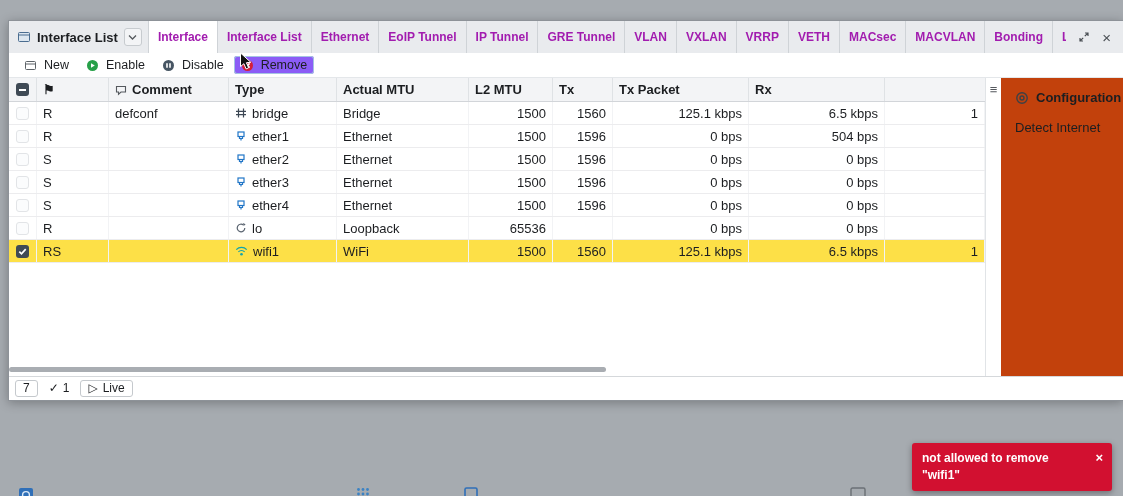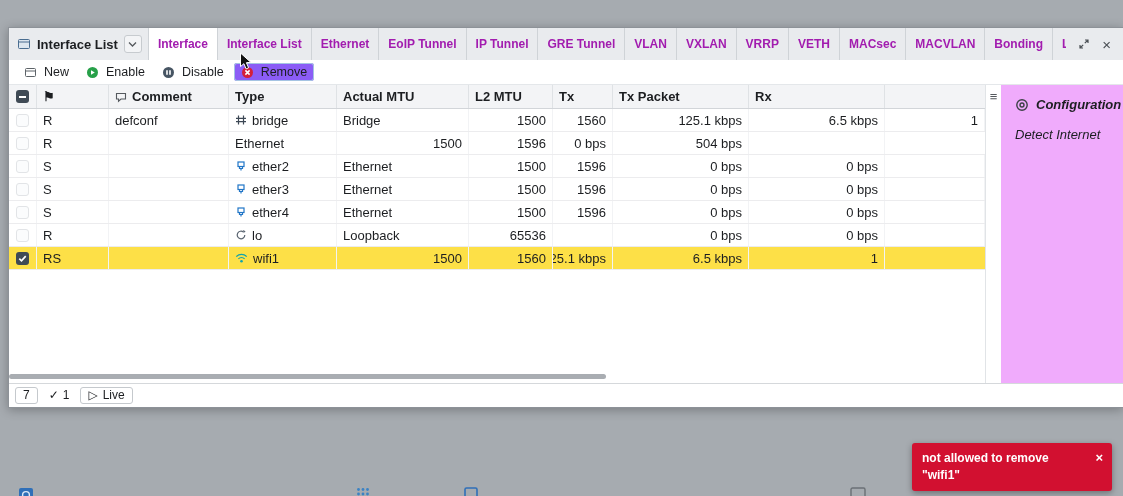--- a/index.html
+++ b/index.html
@@ -4,21 +4,21 @@
 <style>
   * { box-sizing: border-box; margin: 0; padding: 0; }
   html,body { width:1123px; height:496px; }
   .screen {
     position: relative; width: 1123px; height: 496px;
     background: #a6abb0; overflow: hidden;
     font-family: "Liberation Sans", sans-serif; font-size: 13px; color: #1c1e21;
   }
   
   .window {
-    position: absolute; left: 8px; top: 27px; width: 1115px; height: 381px;
+    position: absolute; left: 8px; top: 20px; width: 1115px; height: 381px;
     background: #fff; border: 1px solid #8d9298; border-right: none;
     box-shadow: 0 2px 10px rgba(0,0,0,.28);
   }
   
   .titlebar { height: 32px; background: #e9ebee; display: flex; align-items: stretch; }
   .title-group { display:flex; align-items:center; gap:6px; padding:0 6px 0 8px; flex:0 0 auto; }
   .win-title { font-weight: bold; white-space: nowrap; }
   .dd-btn { width:18px; height:18px; border:1px solid #c7cbcf; border-radius:3px; background:#f3f4f6;
             display:flex; align-items:center; justify-content:center; }
   .tabs { display:flex; align-items:stretch; flex:1 1 auto; overflow:hidden; }
@@ -50,21 +50,21 @@
   .namec { gap:5px; }
   .cbcell { justify-content:center; padding:0; }
   .ubox { width:13px; height:13px; border:1px solid #e2e4e7; background:#fbfcfd; border-radius:3px; }
   .cbox { width:13px; height:13px; background:#3f4a55; border-radius:3px;
           display:flex; align-items:center; justify-content:center; }
   .cbox .dash { width:7px; height:2px; background:#fff; }
   .sort { margin-left:auto; font-weight:bold; color:#3a3f45; }
   .vstrip { position:absolute; left:976px; top:0; bottom:0; width:16px;
             border-left:1px solid #e1e4e7; background:#fff; text-align:center; }
   .colmenu { display:block; margin-top:4px; color:#55595e; font-size:13px; }
-  .panel { position:absolute; left:992px; top:0; right:0; bottom:0; background:#f0abfc; padding:12px 0 0 14px;font-style:italic; }
+  .panel { position:absolute; left:992px; top:0; right:0; bottom:0; background:#c2410c; padding:12px 0 0 14px; }
   .panel-title { display:flex; align-items:center; gap:7px; font-weight:bold; }
   .panel-item { margin-top:15px; }
   .hscroll { position:absolute; left:0; bottom:4px; width:597px; height:5px;
              background:#a9adb2; border-radius:3px; }
   
   .statusbar { height:23px; border-top:1px solid #d5d8db; background:#fff;
                display:flex; align-items:center; gap:11px; padding:0 6px; font-size:12px; }
   .badge { border:1px solid #c5c9cd; border-radius:3px; padding:0 7px; height:17px;
            display:flex; align-items:center; gap:5px; }
   .plain-count { display:flex; align-items:center; gap:4px; }
@@ -242,20 +242,29 @@
         <div class="td num">6.5 kbps</div>
         <div class="td num">1</div>
       </div>
 
       <div class="trow grid-cols">
         <div class="td cbcell">
             <span class="ubox"></span>
           </div>
         <div class="td">R</div>
         <div class="td"></div>
+        <div class="td namec">
+          <span>
+              <svg width="12" height="12" viewBox="0 0 12 12">
+                <rect x="3" y="2" width="6" height="4.5" fill="none" stroke="#2176c7" stroke-width="1.2"></rect>
+                <path d="M4.5 6.5v2h3v-2M6 8.5v2" stroke="#2176c7" stroke-width="1.2" fill="none"></path>
+              </svg>
+            </span>
+          <span>ether1</span>
+        </div>
         <div class="td">Ethernet</div>
         <div class="td num">1500</div>
         <div class="td num">1596</div>
         <div class="td num">0 bps</div>
         <div class="td num">504 bps</div>
         <div class="td num"></div>
       </div>
 
       <div class="trow grid-cols">
         <div class="td cbcell">
@@ -362,20 +371,21 @@
         <div class="td namec">
           <span>
               <svg width="13" height="12" viewBox="0 0 13 12">
                 <path d="M1.3 4.6a7.2 7.2 0 0 1 10.4 0" fill="none" stroke="#0fa3ad" stroke-width="1.2"></path>
                 <path d="M3.4 6.8a4.3 4.3 0 0 1 6.2 0" fill="none" stroke="#0fa3ad" stroke-width="1.2"></path>
                 <circle cx="6.5" cy="9.3" r="1.3" fill="#0fa3ad"></circle>
               </svg>
             </span>
           <span>wifi1</span>
         </div>
+        <div class="td">WiFi</div>
         <div class="td num">1500</div>
         <div class="td num">1560</div>
         <div class="td num">125.1 kbps</div>
         <div class="td num">6.5 kbps</div>
         <div class="td num">1</div>
       </div>
 
       <div class="vstrip">
         <span class="colmenu">≡</span>
       </div>

